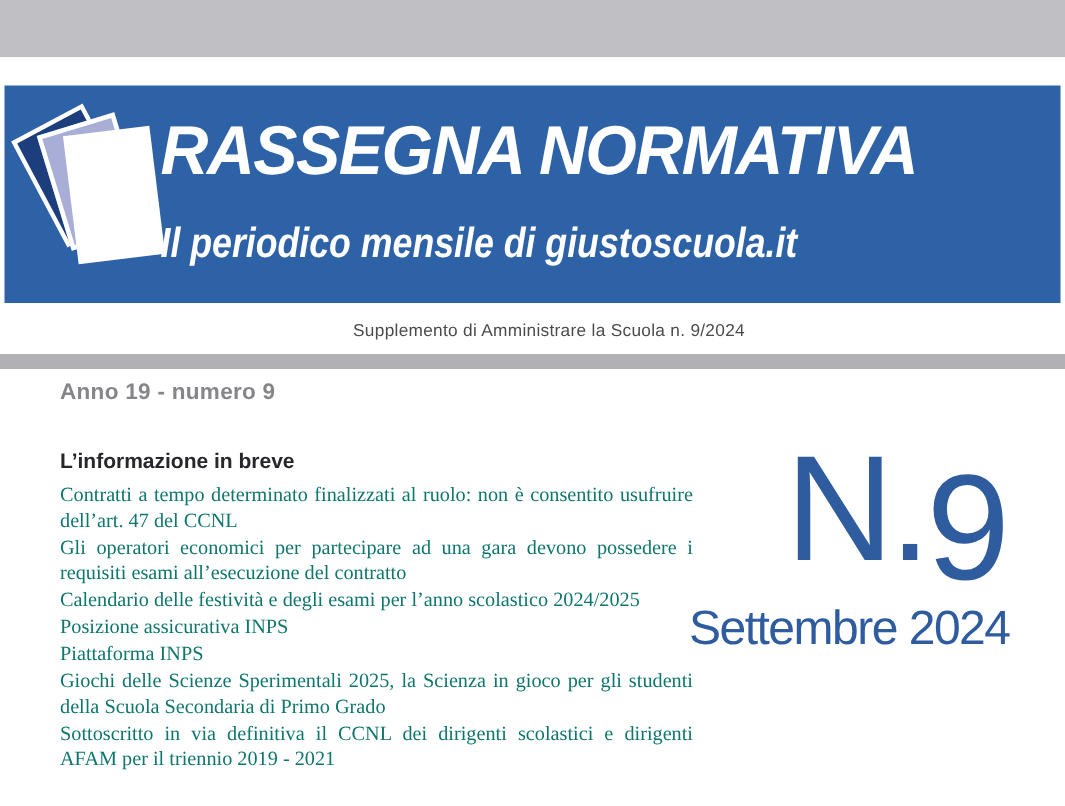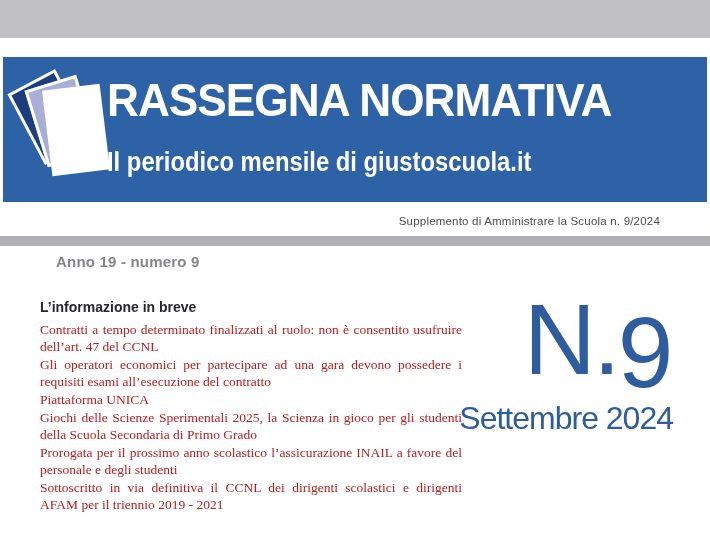--- a/index.html
+++ b/index.html
@@ -16,20 +16,21 @@
     position: absolute; top: 0; left: 0;
     width: 710px; height: 38px;
     background: #bfbfc4;
   }
 
   
   .banner {
     position: absolute; top: 57px; left: 3px;
     width: 704px; height: 145px;
     background: #2e62a6;
+    font-style: italic;
   }
   .logo {
     position: absolute; left: 16px; top: 12px;
     width: 104px; height: 128px;
   }
   .page {
     position: absolute;
     width: 54px; height: 80px;
     box-sizing: border-box;
   }
@@ -52,52 +53,53 @@
     font-size: 28px; font-weight: bold;
     line-height: 1.15;
     transform: scaleX(0.85); transform-origin: left center;
     white-space: nowrap;
   }
 
   
   .supplement {
     position: absolute; top: 215px; left: 0;
     width: 660px;
-    text-align: right;
+    text-align: center;
     font-size: 11.5px; color: #4b4b4b;
     letter-spacing: 0.2px;
+    padding-left: 36px;
   }
 
   
   .divider-bar {
     position: absolute; top: 236px; left: 0;
     width: 710px; height: 10px;
     background: #b1b1b5;
   }
 
   .issue-line {
     position: absolute; top: 253px; left: 40px;
     font-size: 15px; font-weight: bold;
-    color: #85858a; letter-spacing: 0.2px; margin-left: 16px;
+    color: #85858a; letter-spacing: 0.2px;
   }
 
   
   .brief {
     position: absolute; top: 299px; left: 40px;
     width: 422px;
   }
   .brief-heading {
     font-size: 14px; font-weight: bold;
     color: #26262c;
     margin: 0 0 6px 0;
   }
   .brief-item {
     font-family: "Liberation Serif", serif;
     font-size: 13.5px; line-height: 17px;
-    color: #b91c1c;
+    color: #0f766e;
     text-align: justify;
     margin: 0 0 1px 0;
   }
 
   
   .issue-number {
     position: absolute; top: 289px; left: 512px;
     width: 170px;
     font-size: 100px; font-weight: normal;
     letter-spacing: -3px; line-height: 1;
@@ -134,21 +136,22 @@
 <div class="supplement">Supplemento di Amministrare la Scuola n. 9/2024</div>
 
 <div class="divider-bar"></div>
 
 <div class="issue-line">Anno 19 - numero 9</div>
 
 <div class="brief">
   <div class="brief-heading">L’informazione in breve</div>
   <div class="brief-item">Contratti a tempo determinato finalizzati al ruolo: non è consentito usufruire dell’art. 47 del CCNL</div>
   <div class="brief-item">Gli operatori economici per partecipare ad una gara devono possedere i requisiti esami all’esecuzione del contratto</div>
-  <div class="brief-item">Piattaforma UNICA</div>
+  <div class="brief-item">Calendario delle festività e degli esami per l’anno scolastico 2024/2025</div>
+  <div class="brief-item">Posizione assicurativa INPS</div>
+  <div class="brief-item">Piattaforma INPS</div>
   <div class="brief-item">Giochi delle Scienze Sperimentali 2025, la Scienza in gioco per gli studenti della Scuola Secondaria di Primo Grado</div>
-  <div class="brief-item">Prorogata per il prossimo anno scolastico l’assicurazione INAIL a favore del personale e degli studenti</div>
   <div class="brief-item">Sottoscritto in via definitiva il CCNL dei dirigenti scolastici e dirigenti AFAM per il triennio 2019 - 2021</div>
 </div>
 
 <div class="issue-number"><span>N</span><span>.</span><span class="digit">9</span></div>
 
 <div class="issue-month">Settembre 2024</div>
 
 </body></html>

